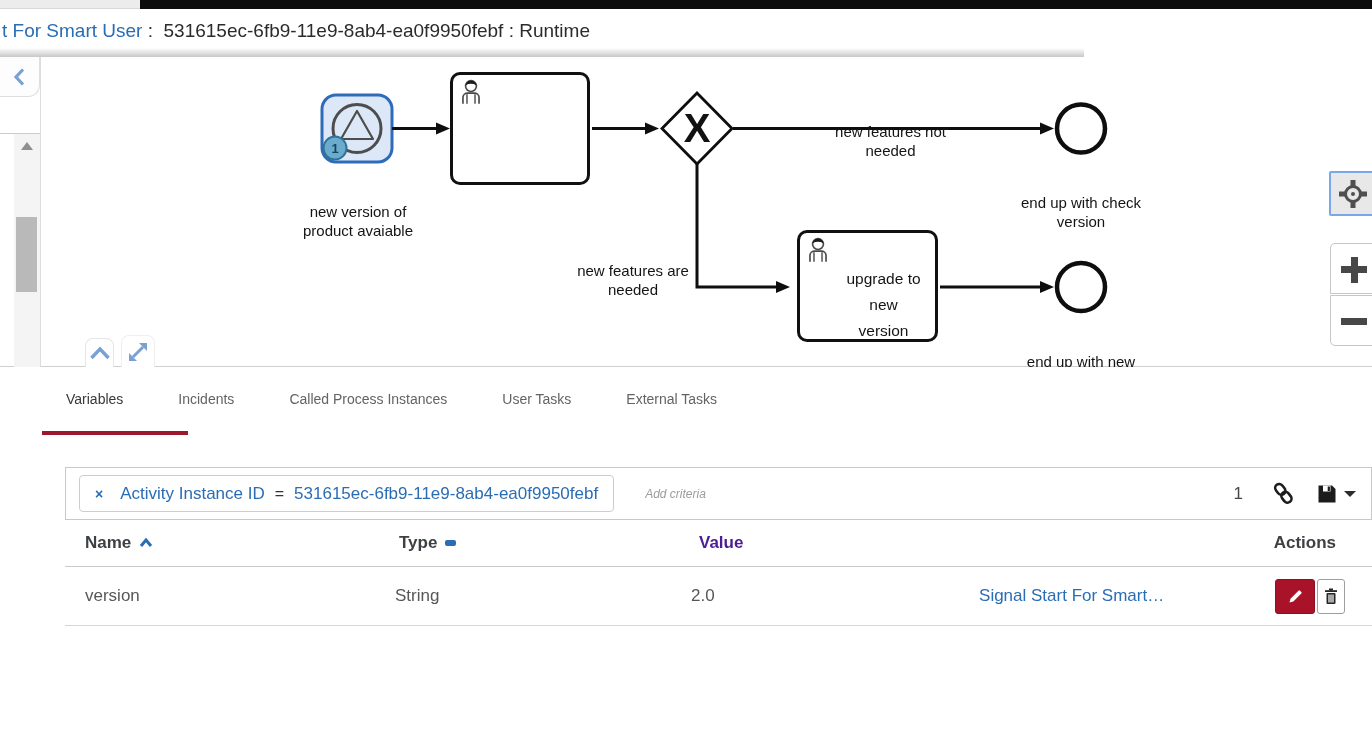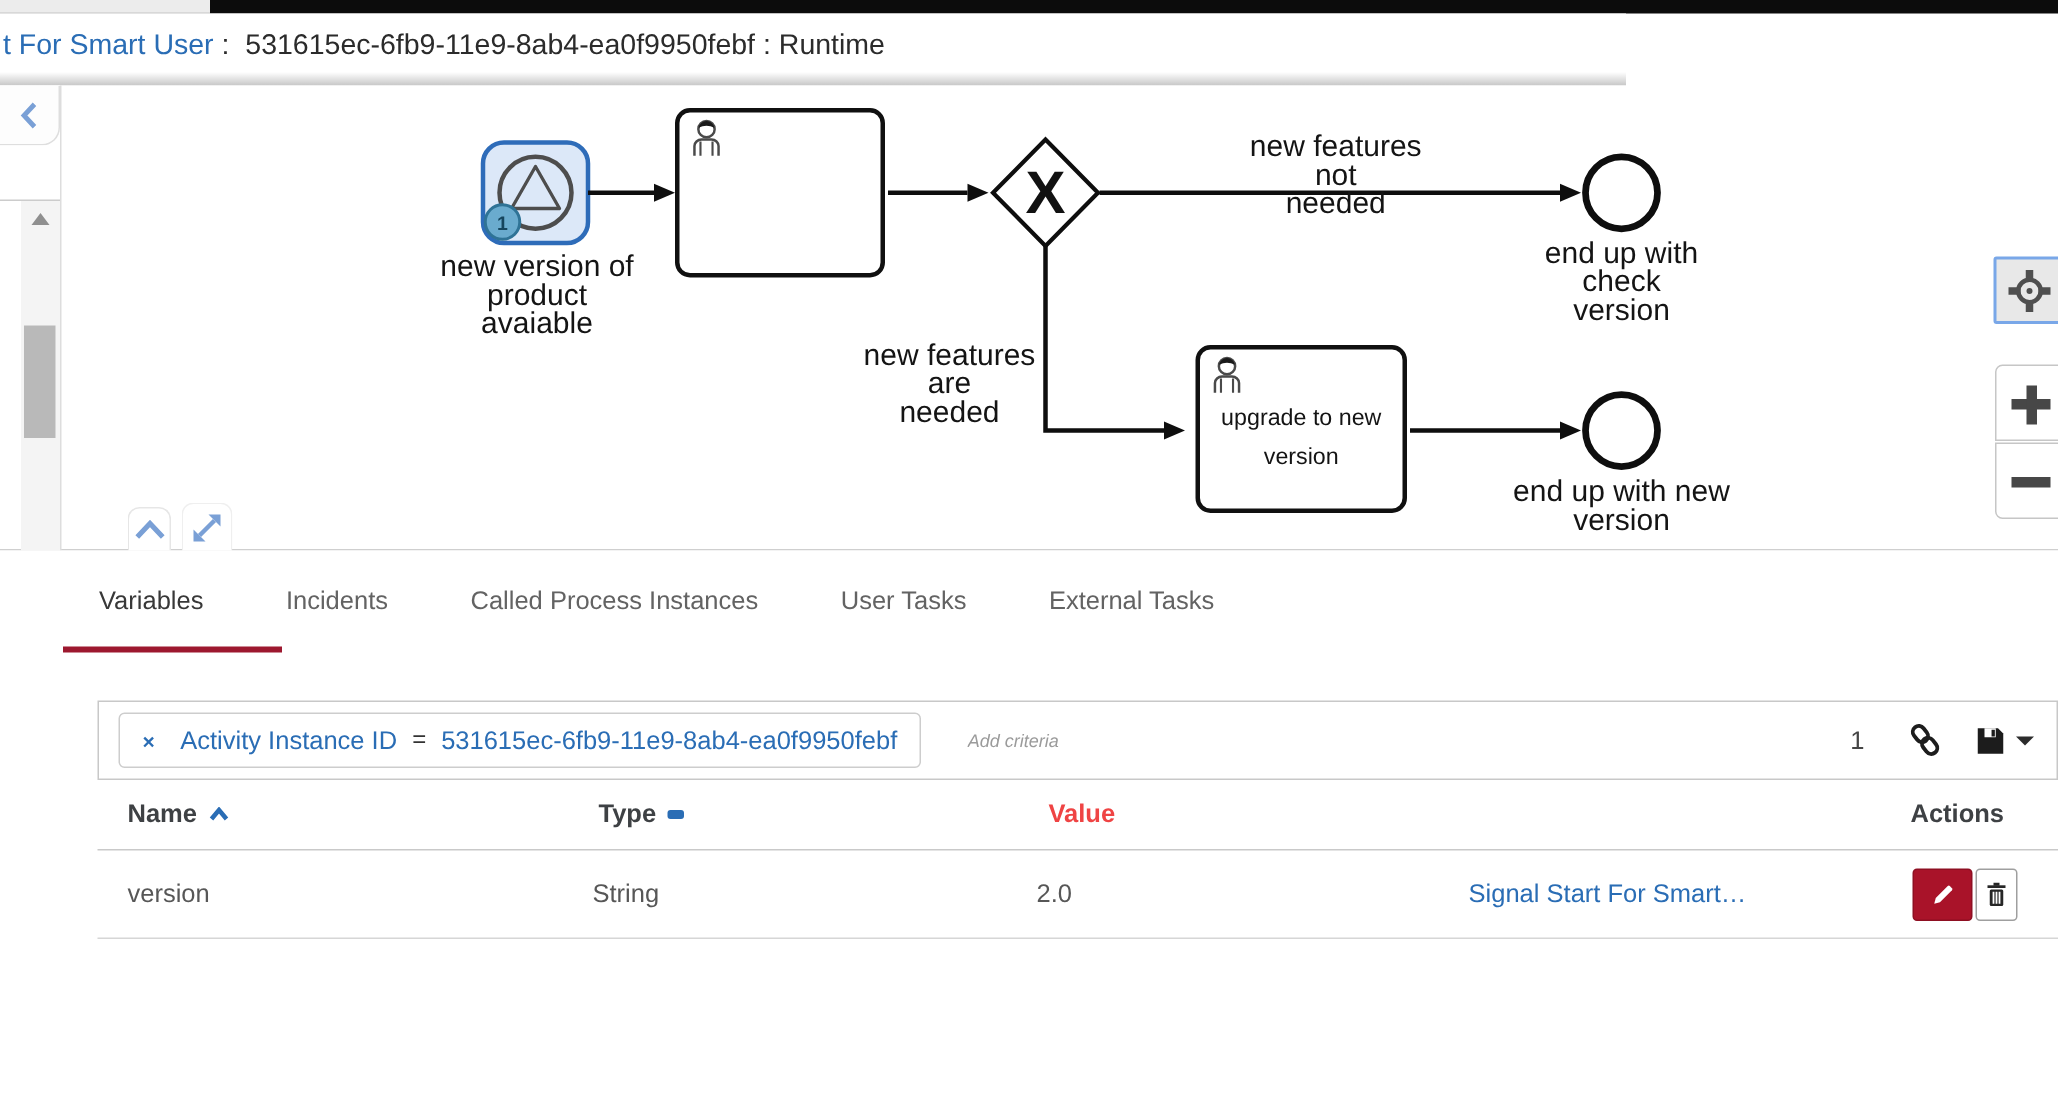--- a/index.html
+++ b/index.html
@@ -25,38 +25,38 @@
     display:flex; align-items:center; justify-content:center; cursor:pointer; }
   .rail-line { position:absolute; left:0; top:76px; width:40px; height:1px; background:#ccc; }
   .rail-track { position:absolute; left:14px; top:77px; width:26px; height:233px; background:#f4f4f4; }
   .rail-up { position:absolute; left:7px; top:8px; width:0; height:0;
     border-left:6px solid transparent; border-right:6px solid transparent; border-bottom:8px solid #8f8f8f; }
   .rail-thumb { position:absolute; left:2px; top:83px; width:21px; height:75px; background:#b9b9b9; }
   .dgm svg.wires { position:absolute; left:0; top:0; }
   .task { position:absolute; background:#fff; border:3px solid #101010; border-radius:10px; cursor:pointer; }
   .task .ticon { position:absolute; left:6px; top:4px; }
   .task .ttext { text-align:center; font-size:15.5px; line-height:26px; color:#141414; }
-  .blabel { position:absolute; text-align:center; font-size:20px; line-height:19px; color:#141414; }
+  .blabel { position:absolute; text-align:center; font-size:15px; line-height:19px; color:#141414;margin-top:33px; }
   
   .center-btn { position:absolute; left:1329px; top:114px; width:46px; height:45px;
     background:#e8e8e8; border:2px solid #79a7e8; border-radius:2px; display:flex; align-items:center; padding-left:7px; cursor:pointer; }
   .zoom-group { position:absolute; left:1330px; top:186px; width:46px; height:103px; }
   .zbtn { width:46px; height:51px; background:#fff; border:1px solid #c6c6c6; position:relative; cursor:pointer; }
   .zbtn.zin { border-radius:5px 0 0 0; }
   .zbtn.zout { top:1px; border-radius:0 0 0 5px; }
   .bar-h { position:absolute; left:10px; top:22px; width:26px; height:7px; background:#474747; }
   .bar-v { position:absolute; left:19.5px; top:12.5px; width:7px; height:26px; background:#474747; }
   
   .up-btn { position:absolute; left:85px; top:281px; width:29px; height:29px; background:#fff;
     border:1px solid #e6e6e6; border-bottom:none; border-radius:8px 8px 0 0; display:flex; align-items:center; justify-content:center; cursor:pointer; }
   .expand-btn { position:absolute; left:121px; top:278px; width:34px; height:32px; background:#fff;
     border:1px solid #efefef; border-bottom:none; border-radius:8px 8px 0 0; display:flex; align-items:center; justify-content:center; cursor:pointer; }
   
   .bottom { position:absolute; left:0; top:367px; width:1372px; height:366px; background:#fff; }
-  .tabs { display:flex; gap:55px; padding:24px 0 0 66px; font-size:17px; }
+  .tabs { display:flex; gap:55px; padding:24px 0 0 66px; font-size:14px; }
   .tab { color:#636363; cursor:pointer; white-space:nowrap; }
   .tab.active { color:#383838; }
   .tab-underline { position:absolute; left:42px; top:64px; width:146px; height:4px; background:#9d182f; }
   
   .filterbox { position:absolute; left:65px; top:100px; right:0; height:53px; border:1px solid #c8c8c8;
     display:flex; align-items:center; padding-left:13px; background:#fff; }
   .chip { height:37px; border:1px solid #cdcdcd; border-radius:4px; display:flex; align-items:center;
     padding:0 15px; font-size:17px; cursor:pointer; background:#fff; }
   .chip .x { color:#2a6db5; font-size:14px; font-weight:bold; margin-right:17px; cursor:pointer; }
   .chip .k { color:#2a6db5; }
@@ -73,21 +73,21 @@
   
   .vtable { position:absolute; left:65px; top:153px; right:0; }
   .thead { height:47px; border-bottom:1px solid #c9c9c9; display:flex; align-items:center; font-weight:bold; font-size:17px; }
   .trow { height:59px; border-bottom:1px solid #d6d6d6; display:flex; align-items:center; font-size:17px; color:#575757; }
   .c1 { width:318px; padding-left:20px; display:flex; align-items:center; }
   .c2 { width:300px; display:flex; align-items:center;margin-left:16px; }
   .c3 { width:292px; }
   .c4 { width:300px; }
   .c5 { flex:1; text-align:right; padding-right:36px; }
   .hd-dark { color:#3e4144; }
-  .hd-gray { color:#ef4444; }
+  .hd-gray { color:#4c1d95; }
   .sort-up { margin-left:8px; display:flex; }
   .sort-neutral { margin-left:8px; width:11px; height:6px; border-radius:2px; background:#2a6db5; display:inline-block; }
   .scope-link { color:#2a6db5; cursor:pointer; }
   .acts { flex:1; display:flex; justify-content:flex-end; gap:2px; padding-right:27px; }
   .edit-btn { width:40px; height:35px; background:#a91329; border:1px solid #8e0f22; border-radius:3px;
     display:flex; align-items:center; justify-content:center; cursor:pointer; }
   .del-btn { width:28px; height:35px; background:#fff; border:1px solid #9f9f9f; border-radius:3px;
     display:flex; align-items:center; justify-content:center; cursor:pointer; }
 </style>
 </head>
@@ -159,21 +159,21 @@
       </svg>
     </div>
 
     <div class="task" style="left:797px; top:173px; width:141px; height:112px;">
       <svg class="ticon" width="24" height="26" viewBox="0 0 20 22">
         <circle cx="10" cy="6" r="4.6" fill="#fff" stroke="#4a4a4a" stroke-width="1.4"></circle>
         <path d="M10,1.4 a4.6,4.6 0 0 1 4.5,3.8 q-4.5,-2.3 -9,0 a4.6,4.6 0 0 1 4.5,-3.8 z" fill="#1a1a1a"></path>
         <path d="M3.2,21 v-5.5 a4,3.6 0 0 1 4,-3.6 h5.6 a4,3.6 0 0 1 4,3.6 V21" fill="none" stroke="#4a4a4a" stroke-width="1.4"></path>
         <path d="M6.6,13 v8 M13.4,13 v8" fill="none" stroke="#4a4a4a" stroke-width="1.2"></path>
       </svg>
-      <div class="ttext" style="padding-top:33px;">
+      <div class="ttext" style="padding-top:33px;padding-left:32px;">
         <div>upgrade to new</div>
         <div>version</div>
       </div>
     </div>
 
     <div class="blabel" style="left:286px; top:112px; width:144px;">
       <div>new version of</div>
         <div>product avaiable</div>
     </div>
     <div class="blabel" style="left:818px; top:32px; width:145px;">

